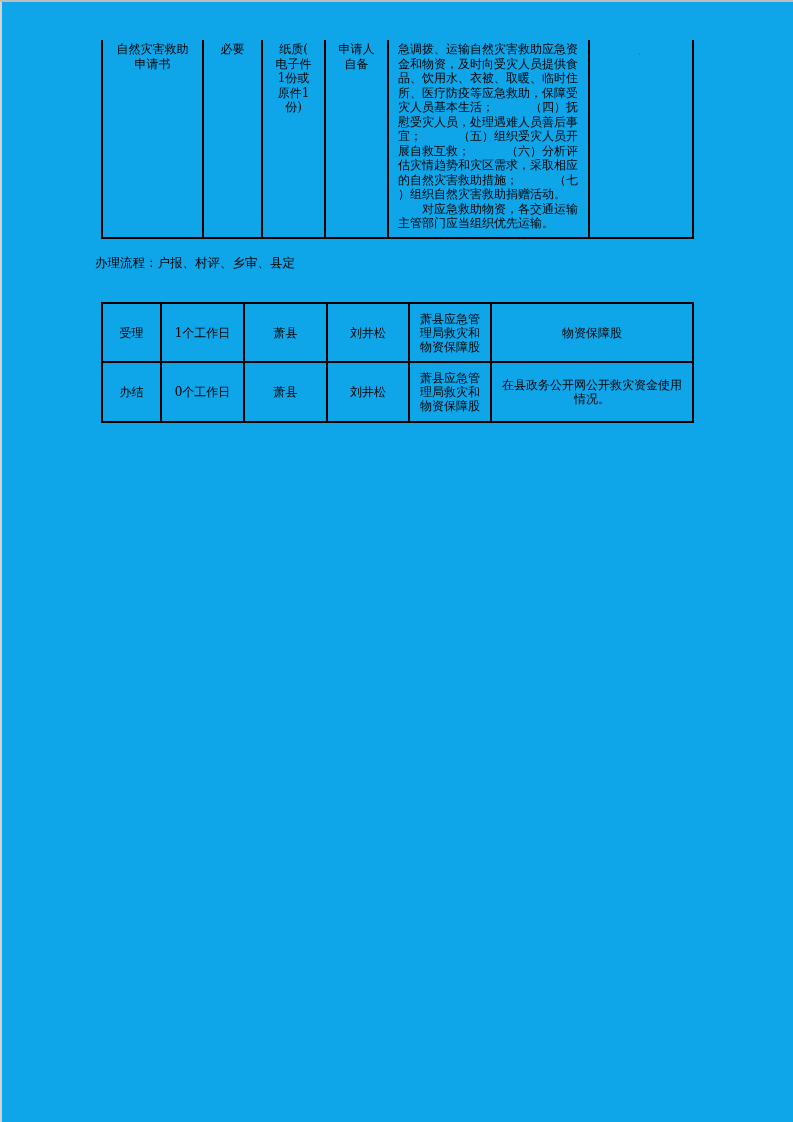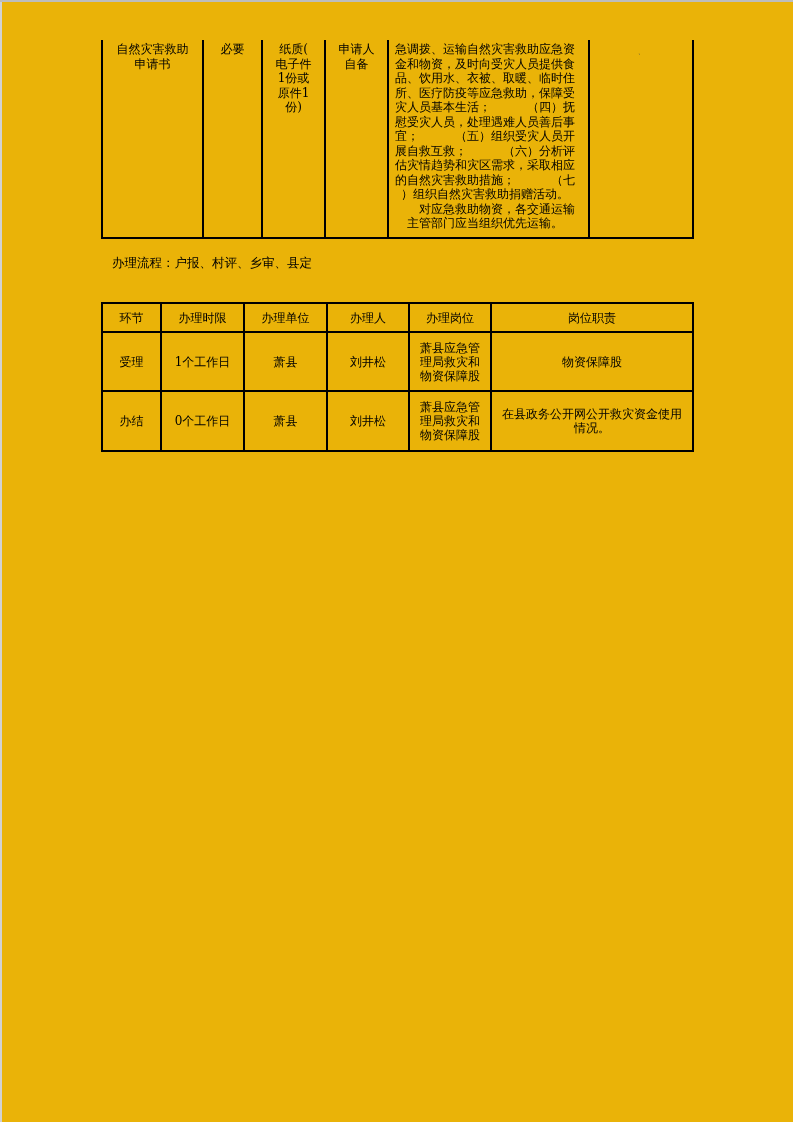--- a/index.html
+++ b/index.html
@@ -1,19 +1,19 @@
 <!DOCTYPE html>
 <html><head>
 <meta charset="utf-8">
 <style>
   html,body{margin:0;padding:0;background:#fff;}
   .page{
     position:relative;
     width:793px;height:1122px;
-    background:#eab308;
+    background:#0ea5e9;
     font-family:"DejaVu Serif","Liberation Serif",serif;
     color:#000;
     overflow:hidden;
     box-shadow: inset 0 2px 0 #bdbdbd, inset 2px 0 0 #d2d2d2;
   }
   table{border-collapse:collapse;table-layout:fixed;position:absolute;}
   td,th{
     border:2px solid #000;
     font-size:12px;
     font-weight:normal;
@@ -26,33 +26,33 @@
   .t1{left:101px;top:40px;width:591px;}
   .t1 td{
     border-top:none;
     vertical-align:top;
     text-align:center;
     line-height:14.5px;
     height:188px;
     padding-top:2px;
   }
   .t1 td.desc{
-    text-align:center;
-    padding-left:2px;
+    text-align:left;
+    padding-left:9px;
     padding-right:9px;
   }
   .t1 td.remark{
     font-size:6px;
     color:#444;
     padding-top:9px;
     line-height:6px;
   }
   
   .process-note{
-    position:absolute;left:112px;top:255px;
+    position:absolute;left:95px;top:255px;
     font-size:12.5px;line-height:15px;
   }
   
   .t2{left:101px;top:302px;width:591px;}
   .t2 td{
     vertical-align:middle;
     text-align:center;
     line-height:14px;
   }
   .t2 tr.hdr td{height:27px;}
@@ -108,28 +108,20 @@
   <table class="t2">
     <colgroup>
       <col style="width:59px">
         <col style="width:83px">
         <col style="width:83px">
       <col style="width:82px">
         <col style="width:82px">
         <col style="width:202px">
     </colgroup>
     <tbody>
-        <tr class="hdr">
-      <td>环节</td>
-      <td>办理时限</td>
-      <td>办理单位</td>
-      <td>办理人</td>
-      <td>办理岗位</td>
-      <td>岗位职责</td>
-    </tr>
     <tr class="r1">
       <td>受理</td>
       <td>1个工作日</td>
       <td>萧县</td>
       <td>刘井松</td>
       <td>萧县应急管
 理局救灾和
 物资保障股</td>
       <td>物资保障股</td>
     </tr>

